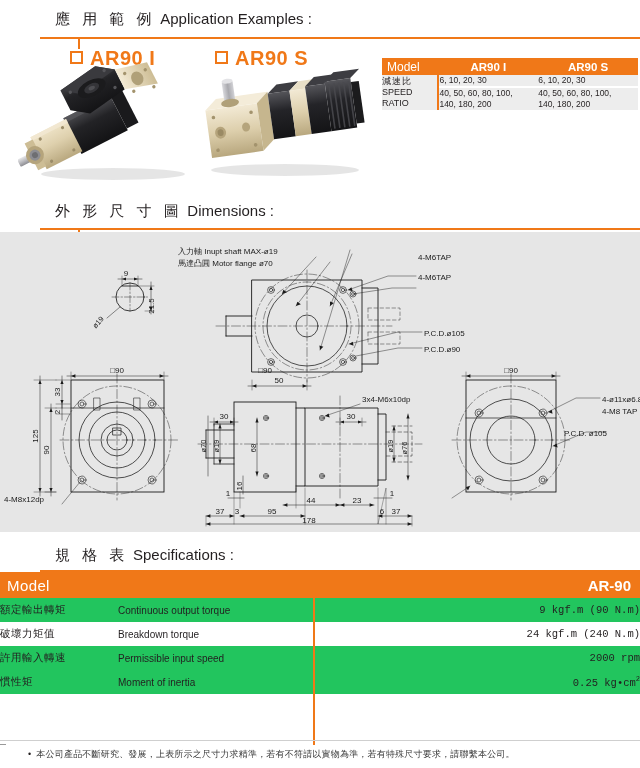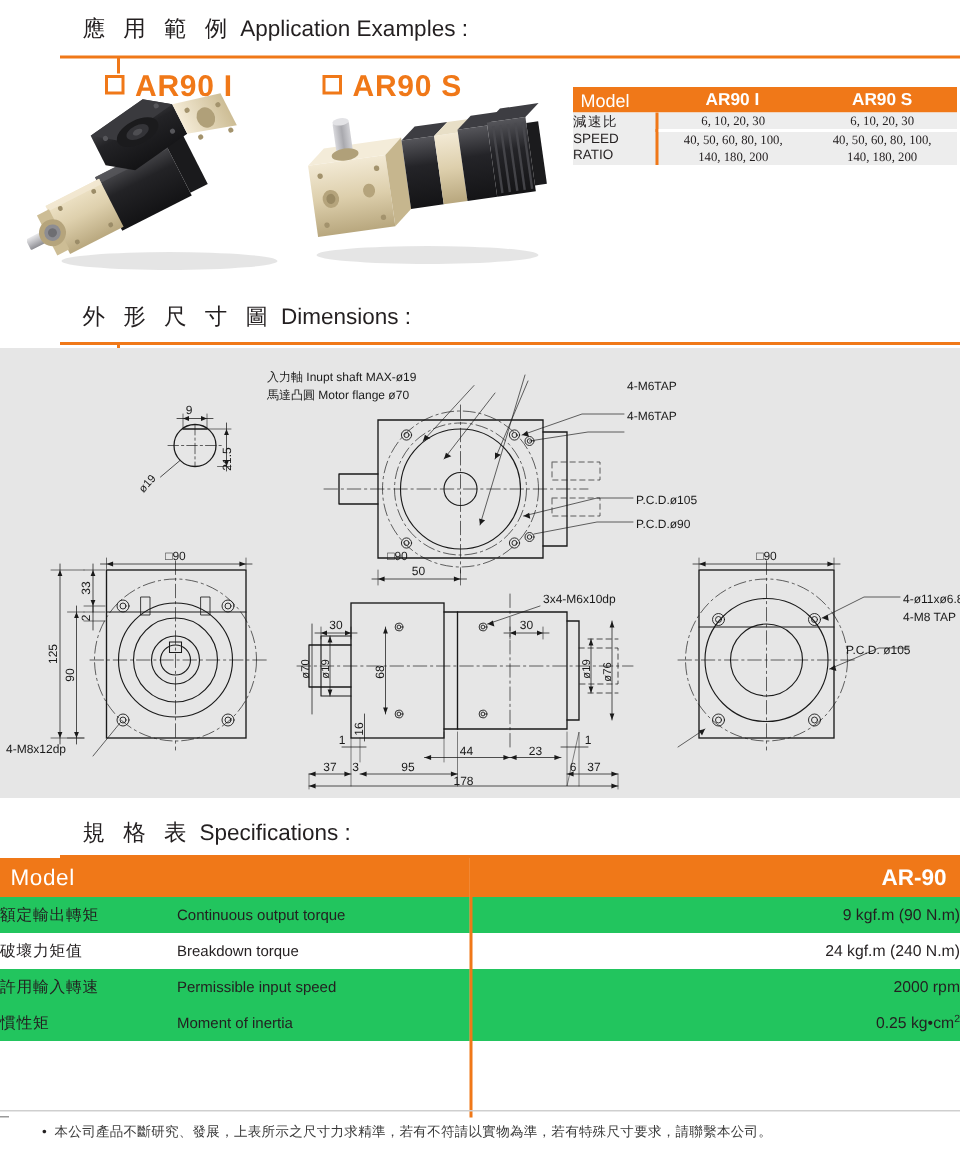--- a/index.html
+++ b/index.html
@@ -42,43 +42,43 @@
     background:#f07818;color:#fff;font-size:11.5px;font-weight:bold;
     text-align:center;height:17px;vertical-align:middle;
   }
   .m-hd.model{font-weight:normal;font-size:12px;text-align:left;padding-left:5px;}
   .m-lbl{
     background:#ededed;font-size:9px;line-height:11px;text-align:left;
     padding:3px 0 3px 5px;vertical-align:middle;color:#231f20;
     border-right:2px solid #f07818;
   }
   .m-cell{
-    background:#ededed;font-size:8.5px;line-height:11px;text-align:center;
-    color:#231f20;vertical-align:middle;padding:4px 6px;font-family:Liberation Serif, serif;
+    background:#ededed;font-size:8.5px;line-height:11px;
+    color:#231f20;vertical-align:middle;padding:4px 6px;
   }
   .m-cell.sep{border-bottom:2px solid #fff;}
   .m-lbl-cn{letter-spacing:1px;}
 
   
   .draw-panel{
     position:absolute;left:0;top:232px;width:640px;height:300px;
     background:#e6e6e6;
   }
   .draw-panel svg{display:block;position:absolute;left:0;top:0;}
 
   
   .spec{position:absolute;left:0;top:572px;width:640px;border-collapse:collapse;}
   .spec tr{height:24px;}
   .spec td{padding:0;vertical-align:middle;}
   .spec .hdr td{background:#f07818;color:#fff;height:26px;}
   .spec .hdr .h-model{font-size:15px;padding-left:7px;letter-spacing:.4px;}
   .spec .hdr .h-val{font-size:15px;font-weight:bold;text-align:right;padding-right:9px;}
   .s-cn{width:118px;font-size:10.5px;padding-left:7px;letter-spacing:.5px;color:#231f20;}
   .s-en{width:195px;font-size:10px;font-weight:normal;color:#231f20;}
-  .s-val{font-size:10.5px;text-align:right;padding-right:9px;color:#231f20;}
+  .s-val{font-size:10.5px;text-align:right;padding-right:9px;color:#231f20;font-family:Liberation Mono, monospace;}
   .row-alt td{background:#22c55e;}
   .row-pln td{background:#ffffff;}
   .vline{position:absolute;left:313px;top:572px;width:2px;height:173px;background:#f07818;}
   sup{font-size:7px;vertical-align:super;}
 
   
   .footnote{
     position:absolute;left:0;top:748px;width:640px;
     font-size:9px;color:#3a3a3a;letter-spacing:.2px;white-space:nowrap;
   }

